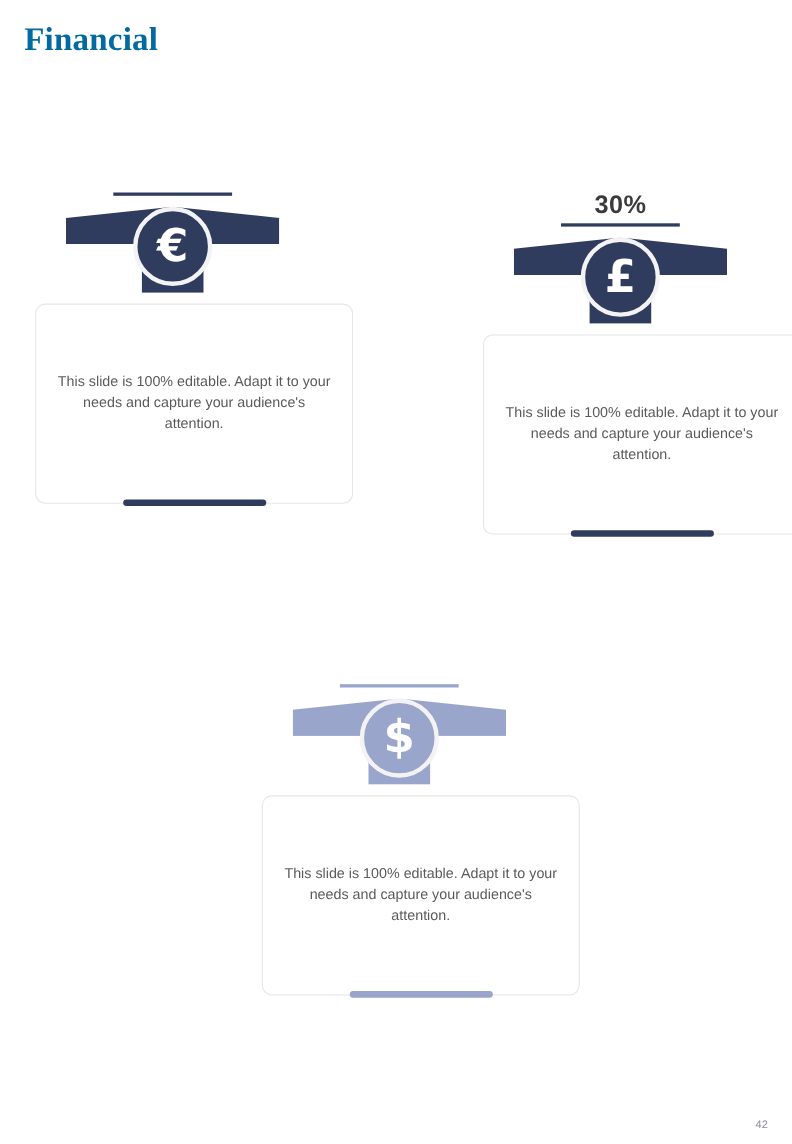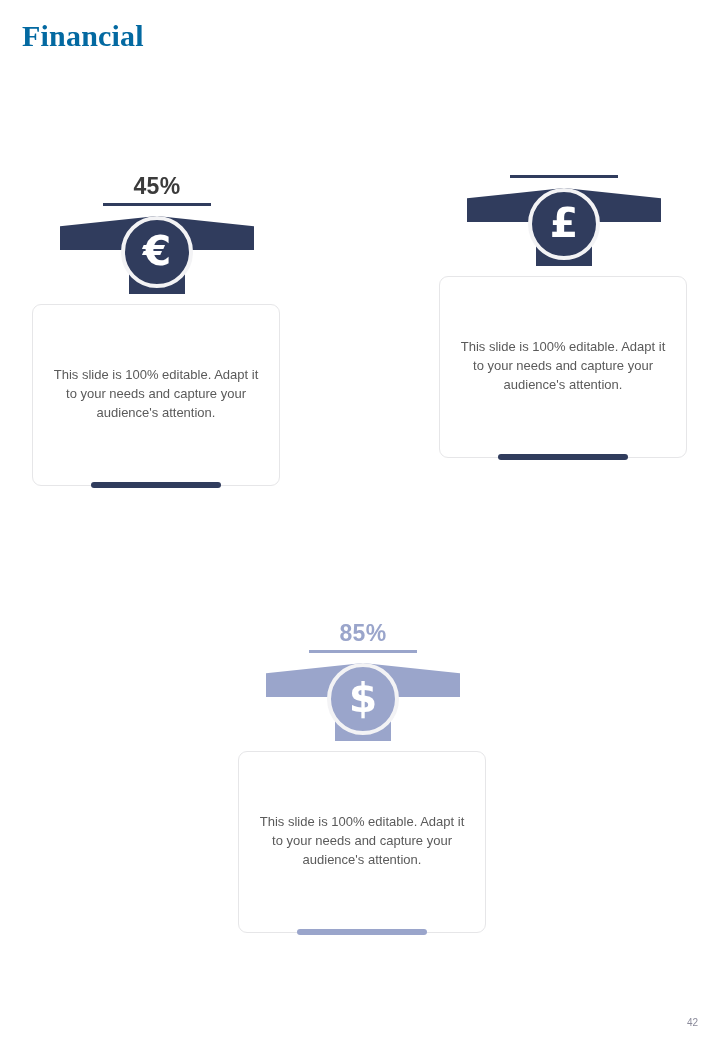--- a/index.html
+++ b/index.html
@@ -120,21 +120,21 @@
     font-size: 41px;
     font-weight: bold;
     line-height: 1;
     font-family: "DejaVu Sans", sans-serif;
     margin-top: -2px;
   }
 
   
   .card {
     position: relative;
-    width: 248px;
+    width: 289px;
     height: 182px;
     box-sizing: border-box;
     border: 1px solid #e6e6e8;
     border-radius: 9px;
     background: #ffffff;
     z-index: 1;
   }
   .card-text {
     position: absolute;
     left: 18px;
@@ -171,58 +171,57 @@
     color: #8b8b9b;
     margin-left: 25px;
   }
 </style>
 </head>
 <body>
 
 <div class="slide-title">Financial</div>
 
 <div class="unit" id="unit-euro">
-  <div class="pct">45%</div>
   <div class="pct-rule"></div>
 
   <div class="arrow-wrap">
     <div class="arrow-head"></div>
     <div class="arrow-stem"></div>
     <div class="arrow-label">Euro</div>
     <div class="badge">
       <span class="badge-glyph">€</span>
     </div>
   </div>
 
   <div class="card">
     <div class="card-text">This slide is 100% editable. Adapt it to your needs and capture your audience's attention.</div>
     <div class="card-bar"></div>
   </div>
 </div>
 
 <div class="unit" id="unit-pound">
+  <div class="pct">30%</div>
   <div class="pct-rule"></div>
 
   <div class="arrow-wrap">
     <div class="arrow-head"></div>
     <div class="arrow-stem"></div>
     <div class="arrow-label">Pound</div>
     <div class="badge">
       <span class="badge-glyph">£</span>
     </div>
   </div>
 
   <div class="card">
     <div class="card-text">This slide is 100% editable. Adapt it to your needs and capture your audience's attention.</div>
     <div class="card-bar"></div>
   </div>
 </div>
 
 <div class="unit light" id="unit-dollar">
-  <div class="pct">85%</div>
   <div class="pct-rule"></div>
 
   <div class="arrow-wrap">
     <div class="arrow-head"></div>
     <div class="arrow-stem"></div>
     <div class="arrow-label">Dollar</div>
     <div class="badge">
       <span class="badge-glyph">$</span>
     </div>
   </div>

